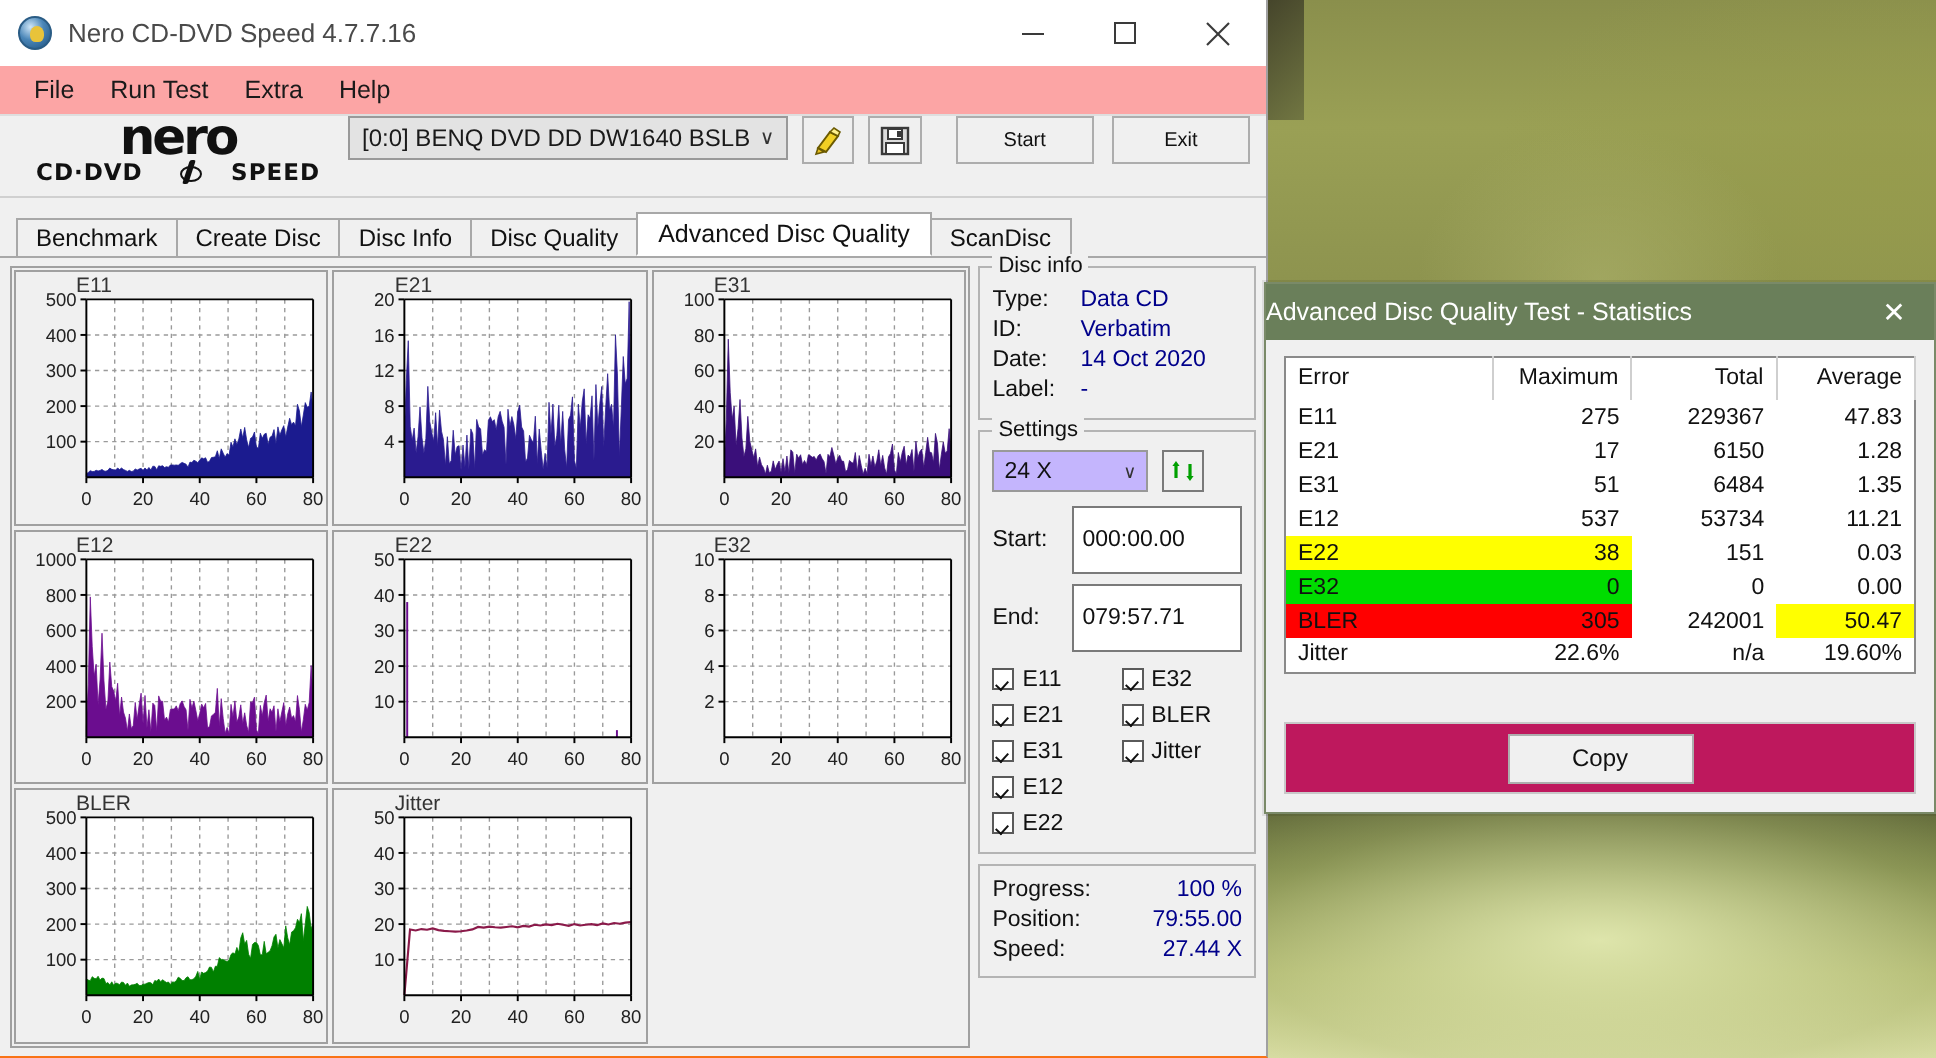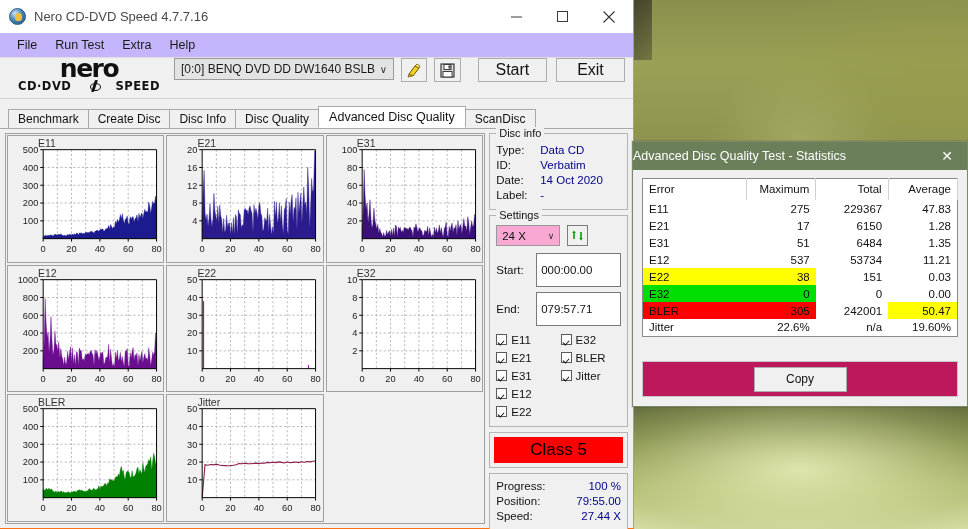--- a/index.html
+++ b/index.html
@@ -65,21 +65,21 @@
   .win-btns { margin-left:auto; display:flex; height:33px; }
   .win-btn {
     width:46px; height:33px; display:flex; align-items:center; justify-content:center;
     color:#3a3a3a; font-size:14px;
   }
   .win-btn.close { width:48px; }
   .win-btn svg { display:block; }
 
   .menubar {
     height:25px; display:flex; align-items:center; padding-left:8px;
-    background:#c4b5fd; border-bottom:1px solid #dedede;
+    background:#fca5a5; border-bottom:1px solid #dedede;
     font-size:12.5px; color:#1a1a1a;
   }
   .menu-item { padding:3px 9px; }
 
   .toolbar {
     height:41px; background:#f0f0f0; display:flex; 
     padding:0 8px; border-bottom:1px solid #d0d0d0;
   }
   .nero-logo { width:142px; height:36px; margin-left:10px; margin-right:14px; position:relative; }
   .nero-word {
@@ -109,21 +109,21 @@
     display:flex; align-items:center; padding:0 6px; font-size:12px; color:#1a1a1a;
     position:relative;
   }
   .drive-select .chev { margin-left:auto; color:#333; font-size:10px; }
   .tool-btn {
     width:27px; height:24px; background:#f0f0f0; border:1px solid #adadad;
     margin-left:7px; display:flex; align-items:center; justify-content:center;
   }
   .push-btn {
     height:24px; background:#f0f0f0; border:1px solid #adadad;
-    display:flex; align-items:center; justify-content:center; font-size:16px; color:#111;
+    display:flex; align-items:center; justify-content:center; font-size:10px; color:#111;
   }
   #start-button { width:71px; margin-left:17px; }
   #exit-button { width:71px; margin-left:9px; }
 
   
   .tabstrip {
     height:22px; margin-top:8px; padding-left:8px; display:flex; align-items:flex-end;
     border-bottom:1px solid #a8a8a8; position:relative;
   }
   .tab {
@@ -159,21 +159,21 @@
   .group-title {
     position:absolute; top:-7px; left:6px; background:#f0f0f0; padding:0 3px;
     font-size:11px; color:#111;
   }
   .info-row { display:flex; font-size:11.5px; line-height:15px; }
   .info-label { width:44px; color:#111; }
   .info-val { color:#00008b; }
 
   .speed-row { display:flex; align-items:center; margin-bottom:7px; }
   .speed-select {
-    width:64px; height:21px; background:#f9a8d4; border:1px solid #999;
+    width:78px; height:21px; background:#c4b5fd; border:1px solid #999;
     display:flex; align-items:center; padding:0 5px; font-size:11.5px; color:#111;justify-content:flex-end;
   }
   .speed-select .chev { margin-left:auto; font-size:9px; color:#333; }
   .refresh-btn {
     width:21px; height:21px; margin-left:7px; background:#f0f0f0;
     border:1px solid #7a7a7a; display:flex; align-items:center; justify-content:center;
   }
   .field-row { display:flex; align-items:center; margin-bottom:5px; }
   .field-label { width:40px; font-size:11.5px; color:#111; }
   .field-box {
@@ -743,23 +743,20 @@
             </div>
           <div class="chk"></div>
           <div class="chk">
               <span class="chkbox"></span>
               <span>E22</span>
             </div>
           <div class="chk"></div>
         </div>
       </div>
 
-      <div class="group" style="padding:2px">
-        <div class="class-box">Class 5</div>
-      </div>
 
       <div class="group" style="padding:5px 6px">
         <div class="prog-row">
           <span class="prog-label">Progress:</span>
           <span class="prog-val">100 %</span>
         </div>
         <div class="prog-row">
           <span class="prog-label">Position:</span>
           <span class="prog-val">79:55.00</span>
         </div>

